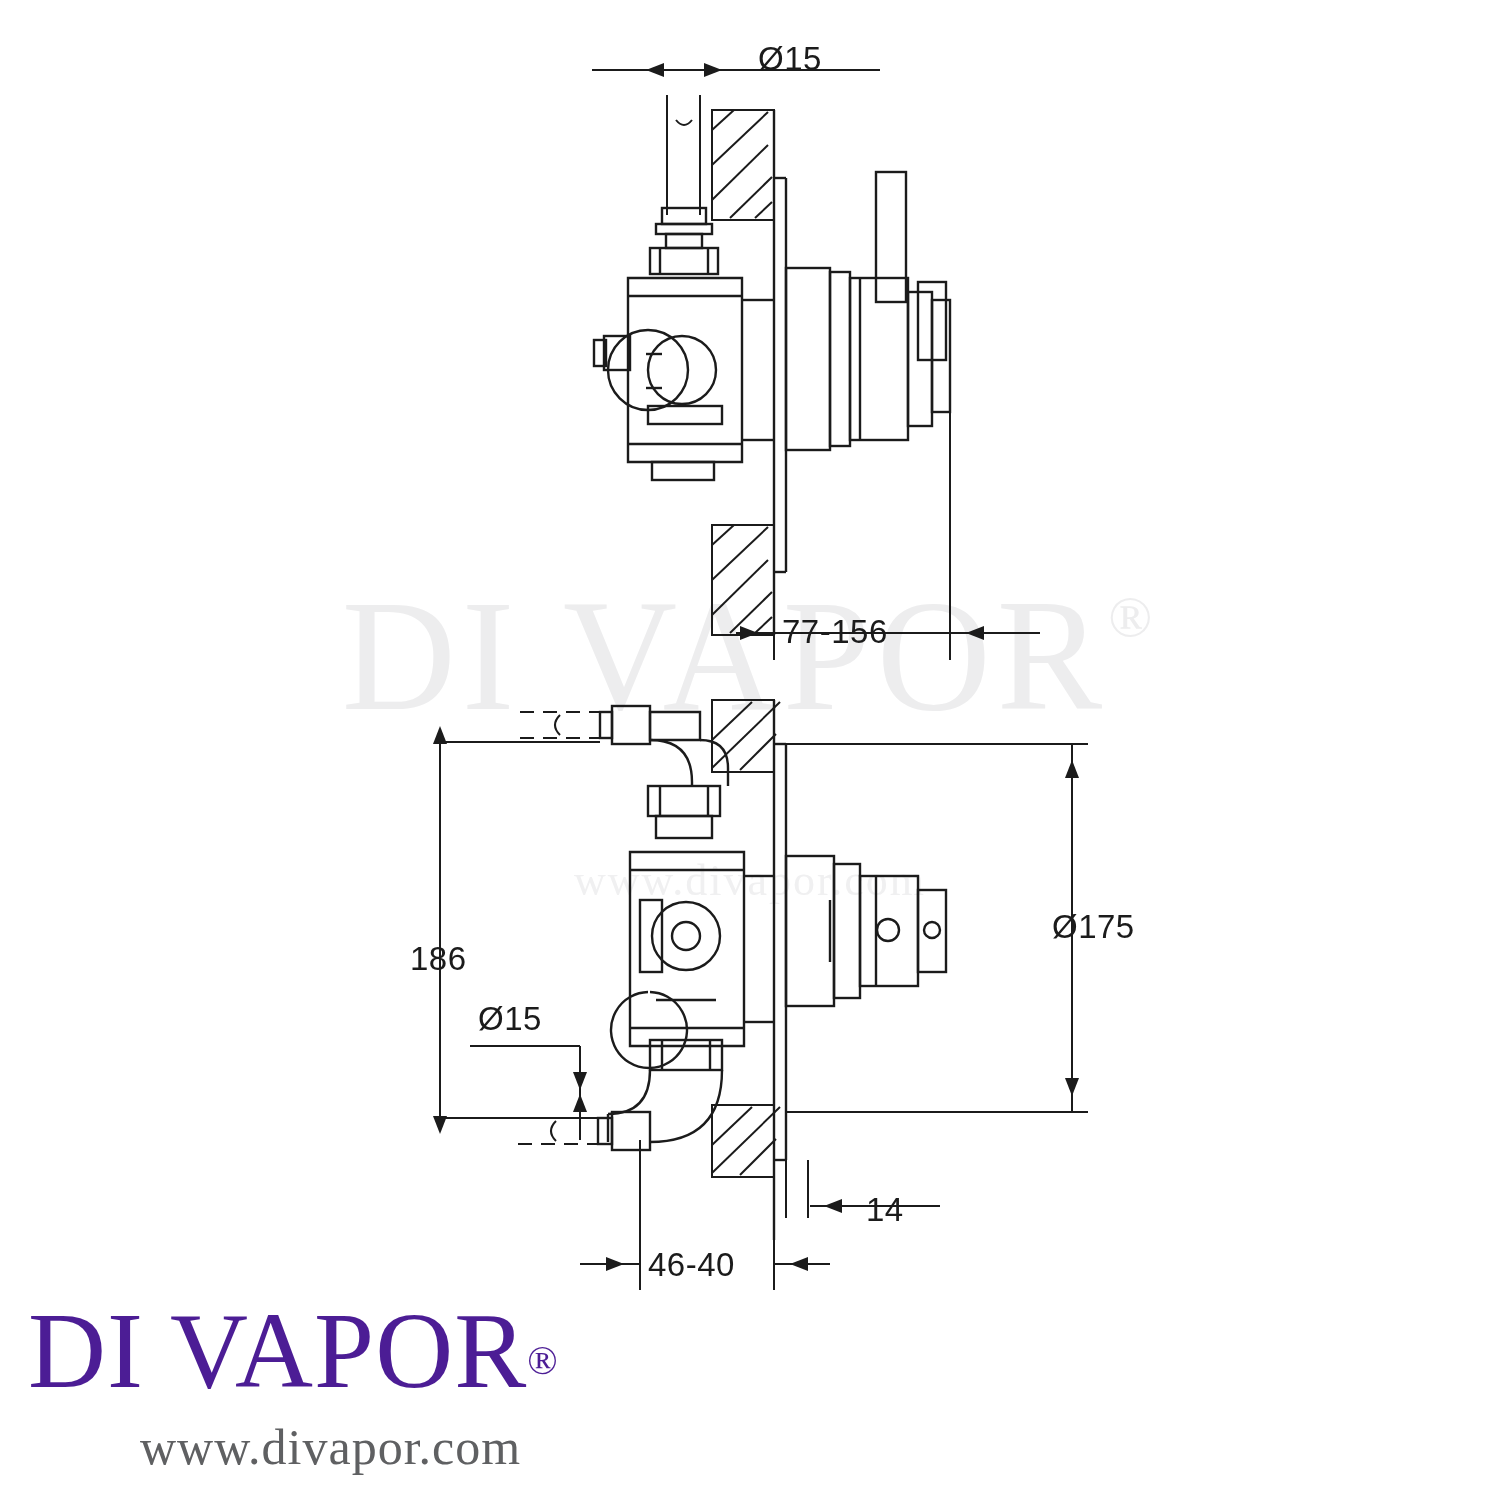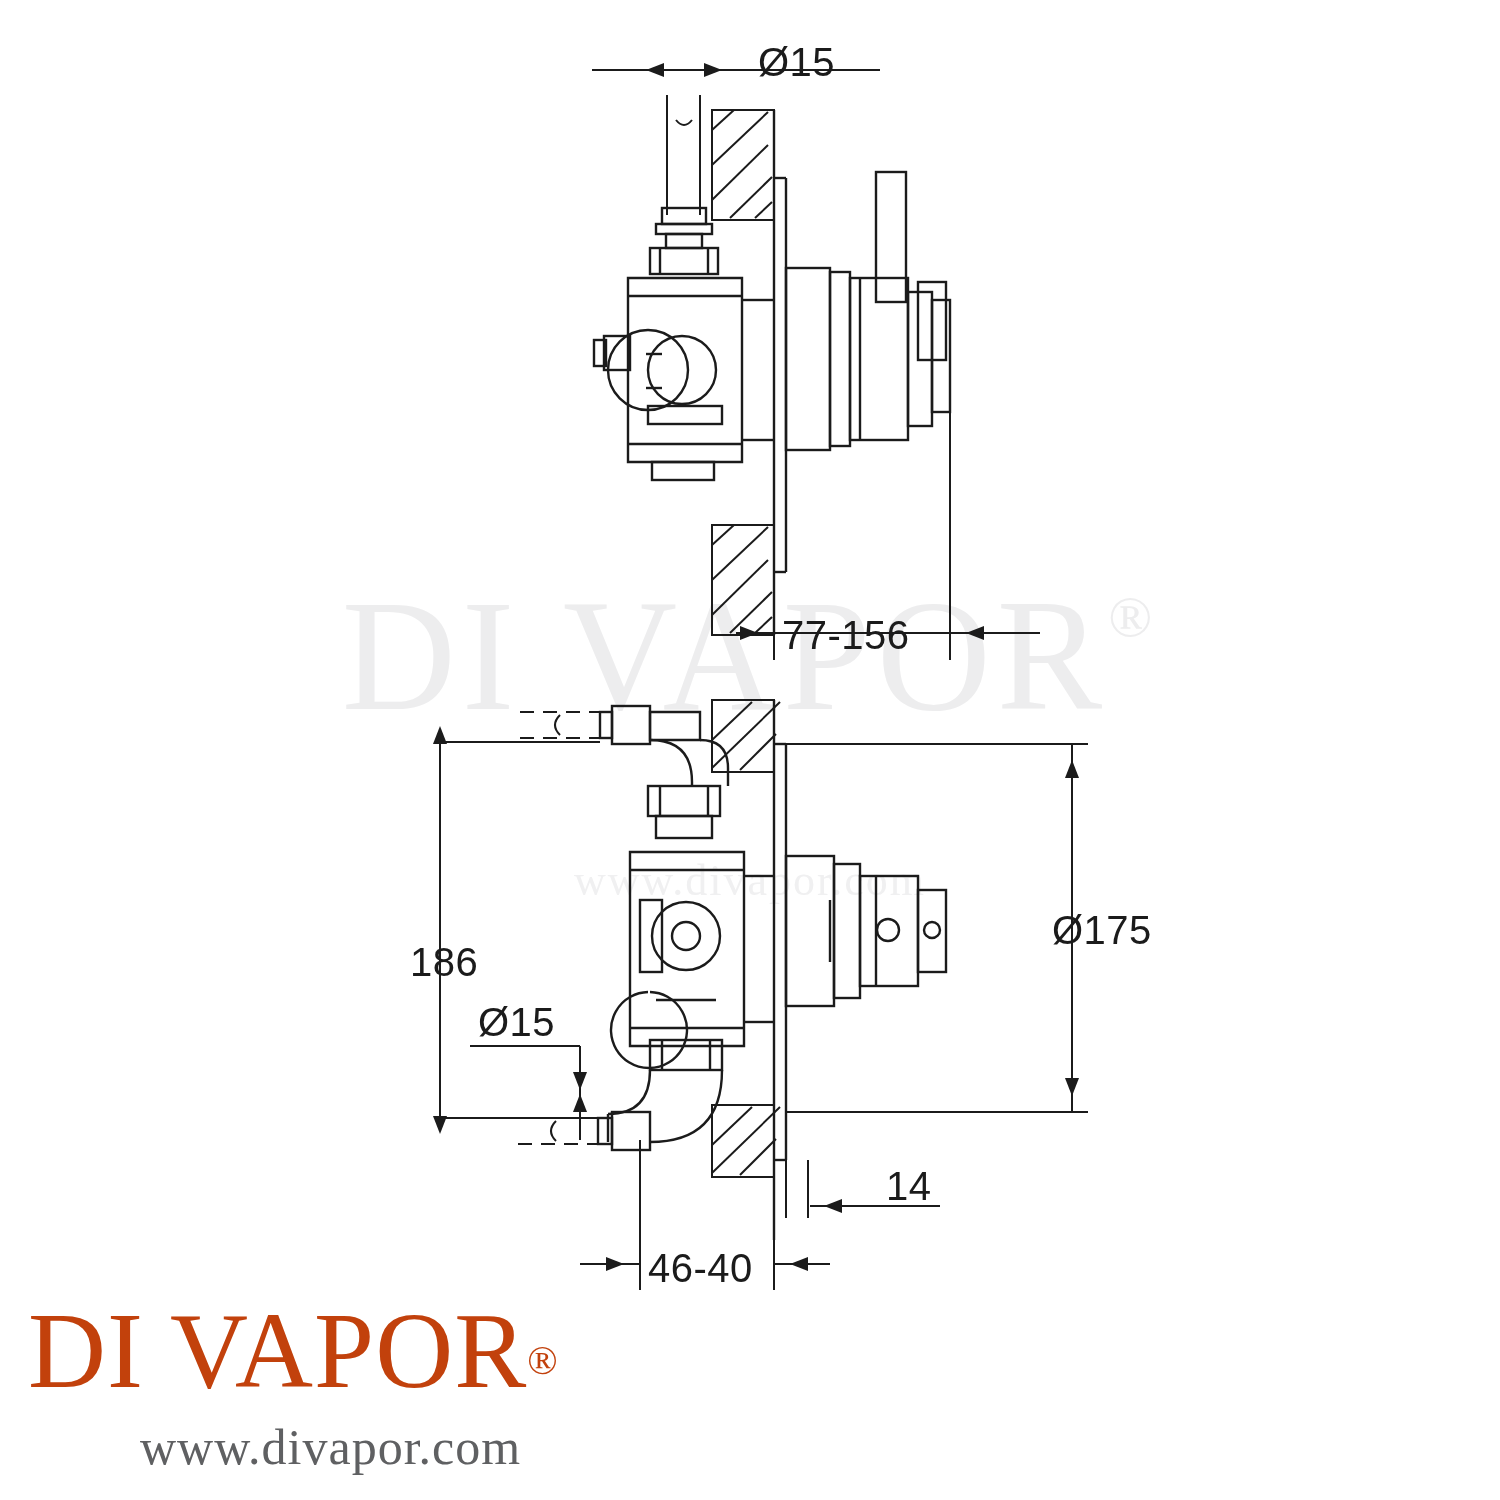--- a/index.html
+++ b/index.html
@@ -49,38 +49,38 @@
     font-size: 44px;
     letter-spacing: 2px;
     color: #f0f0f1;
     font-family: "Liberation Serif", serif;
     user-select: none;
   }
   
   .dim {
     position: absolute;
     font-family: "Liberation Sans", sans-serif;
-    font-size: 40px;
+    font-size: 33px;
     color: #1b1b1b;
     white-space: nowrap;
     letter-spacing: 0.5px;
   }
   
   .divapor {
     position: absolute;
     left: 28px;
     top: 1296px;
     width: 740px;
     height: 110px;
   }
   .divapor-text {
     font-family: "Liberation Serif", serif;
     font-size: 108px;
     letter-spacing: 1px;
-    color: #c2410c;
+    color: #4c1d95;
     line-height: 110px;
     white-space: nowrap;
   }
   .divapor-text .reg {
     font-size: 40px;
     vertical-align: top;
     position: relative;
     top: 10px;
   }
   .divapor-url {
@@ -332,21 +332,21 @@
   <div class="dim" style="left:758px; top:40px;">Ø15</div>
 
   <div class="dim" style="left:782px; top:613px;">77-156</div>
 
   <div class="dim" style="left:410px; top:940px;">186</div>
 
   <div class="dim" style="left:478px; top:1000px;">Ø15</div>
 
   <div class="dim" style="left:1052px; top:908px;">Ø175</div>
 
-  <div class="dim" style="left:866px; top:1164px;margin-left:20px;">14</div>
+  <div class="dim" style="left:866px; top:1191px;">14</div>
 
   <div class="dim" style="left:648px; top:1246px;">46-40</div>
 
   <div class="divapor">
     <div class="divapor-text">
       <span>DI VAPOR</span><span class="reg">®</span>
     </div>
   </div>
   <div class="divapor-url">www.divapor.com</div>
 

